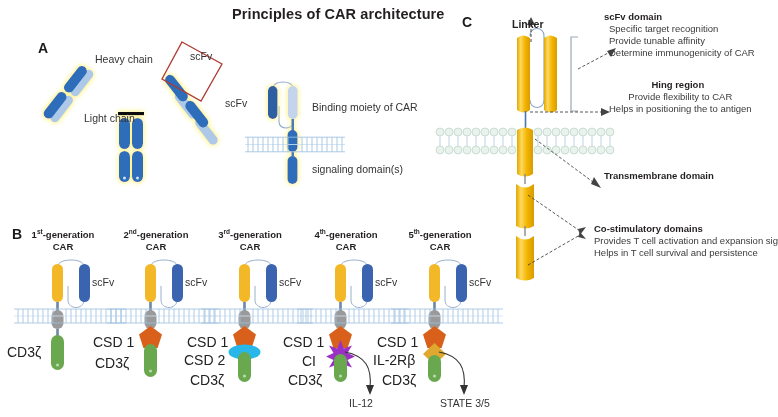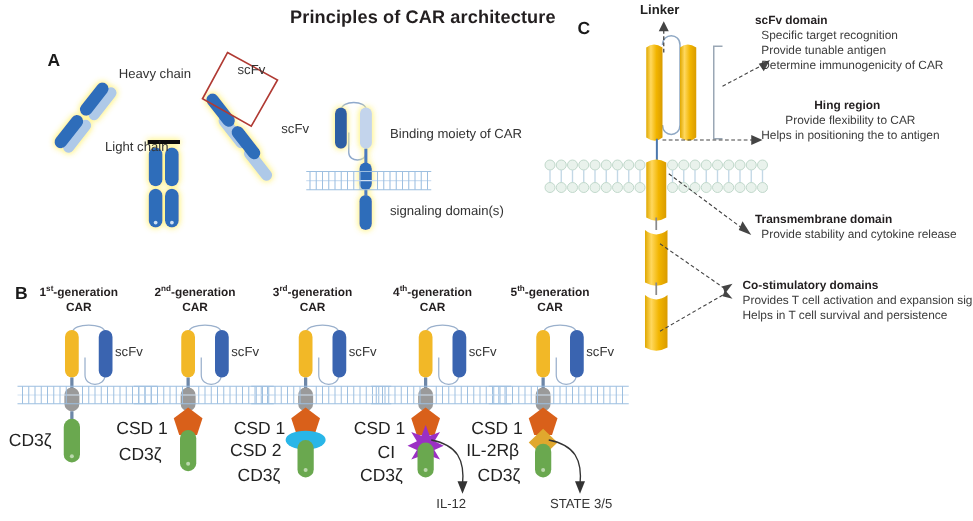--- a/index.html
+++ b/index.html
@@ -484,21 +484,21 @@
   <path d="M21,166 q9,7 18,0 v42 q-9,5 -18,0 z" fill="url(#gY)"></path>
   <line x1="30" y1="208" x2="30" y2="218" stroke="#8a8a8a" stroke-width="1.4"></line>
 
   <path d="M21,218 q9,7 18,0 v42 q-9,5 -18,0 z" fill="url(#gY)"></path>
 </svg>
 
 <svg class="abs" style="left:524px;top:16px;" width="14" height="26" viewBox="0 0 14 26">
   <line x1="7" y1="26" x2="7" y2="8" stroke="#444" stroke-width="1" stroke-dasharray="3,2"></line>
   <polygon points="7,1 3,9 11,9" fill="#444"></polygon>
 </svg>
-<div class="abs lbl-b" style="left:512px;top:2px;">Linker</div>
+<div class="abs lbl-b" style="left:512px;top:18px;">Linker</div>
 
 <svg class="abs" style="left:568px;top:36px;" width="12" height="76" viewBox="0 0 12 76">
   <path d="M10,1 L3,1 L3,75 L10,75" fill="none" stroke="#9aa7b5" stroke-width="1.2"></path>
 </svg>
 
 <svg class="abs" style="left:578px;top:47px;" width="40" height="24" viewBox="0 0 40 24">
   <line x1="0" y1="22" x2="32" y2="5" stroke="#444" stroke-width="0.9" stroke-dasharray="3,2"></line>
   <polygon points="38,1 29,4 33,10" fill="#444"></polygon>
 </svg>
 <svg class="abs" style="left:530px;top:106px;" width="82" height="12" viewBox="0 0 82 12">
@@ -512,32 +512,31 @@
 <svg class="abs" style="left:528px;top:195px;" width="62" height="72" viewBox="0 0 62 72">
   <line x1="0" y1="0" x2="52" y2="36" stroke="#444" stroke-width="0.9" stroke-dasharray="3,2"></line>
   <line x1="0" y1="70" x2="52" y2="40" stroke="#444" stroke-width="0.9" stroke-dasharray="3,2"></line>
   <polygon points="58,32 50,34 52,40" fill="#444"></polygon>
   <polygon points="58,44 50,42 52,37" fill="#444"></polygon>
 </svg>
 
 <div class="abs" style="left:604px;top:11px;">
   <div class="ann-h">scFv domain</div>
   <div class="ann-l" style="padding-left:5px;margin-top:1px;">Specific target recognition</div>
-  <div class="ann-l" style="padding-left:5px;margin-top:1px;">Provide tunable antigen</div>
+  <div class="ann-l" style="padding-left:5px;margin-top:1px;">Provide tunable affinity</div>
   <div class="ann-l" style="padding-left:5px;margin-top:1px;">Determine immunogenicity of CAR</div>
 </div>
 
 <div class="abs" style="left:604px;top:79px;text-align:center;">
   <div class="ann-h">Hing region</div>
   <div class="ann-l" style="padding-left:5px;margin-top:1px;">Provide flexibility to CAR</div>
   <div class="ann-l" style="padding-left:5px;margin-top:1px;">Helps in positioning the to antigen</div>
 </div>
 
 <div class="abs" style="left:604px;top:170px;">
   <div class="ann-h">Transmembrane domain</div>
-  <div class="ann-l" style="padding-left:5px;margin-top:1px;">Provide stability and cytokine release</div>
 </div>
 
 <div class="abs" style="left:594px;top:223px;">
   <div class="ann-h">Co-stimulatory domains</div>
   <div class="ann-l" style="margin-top:1px;">Provides T cell activation and expansion signal</div>
   <div class="ann-l" style="margin-top:1px;">Helps in T cell survival and persistence</div>
 </div>
 
 </body></html>

